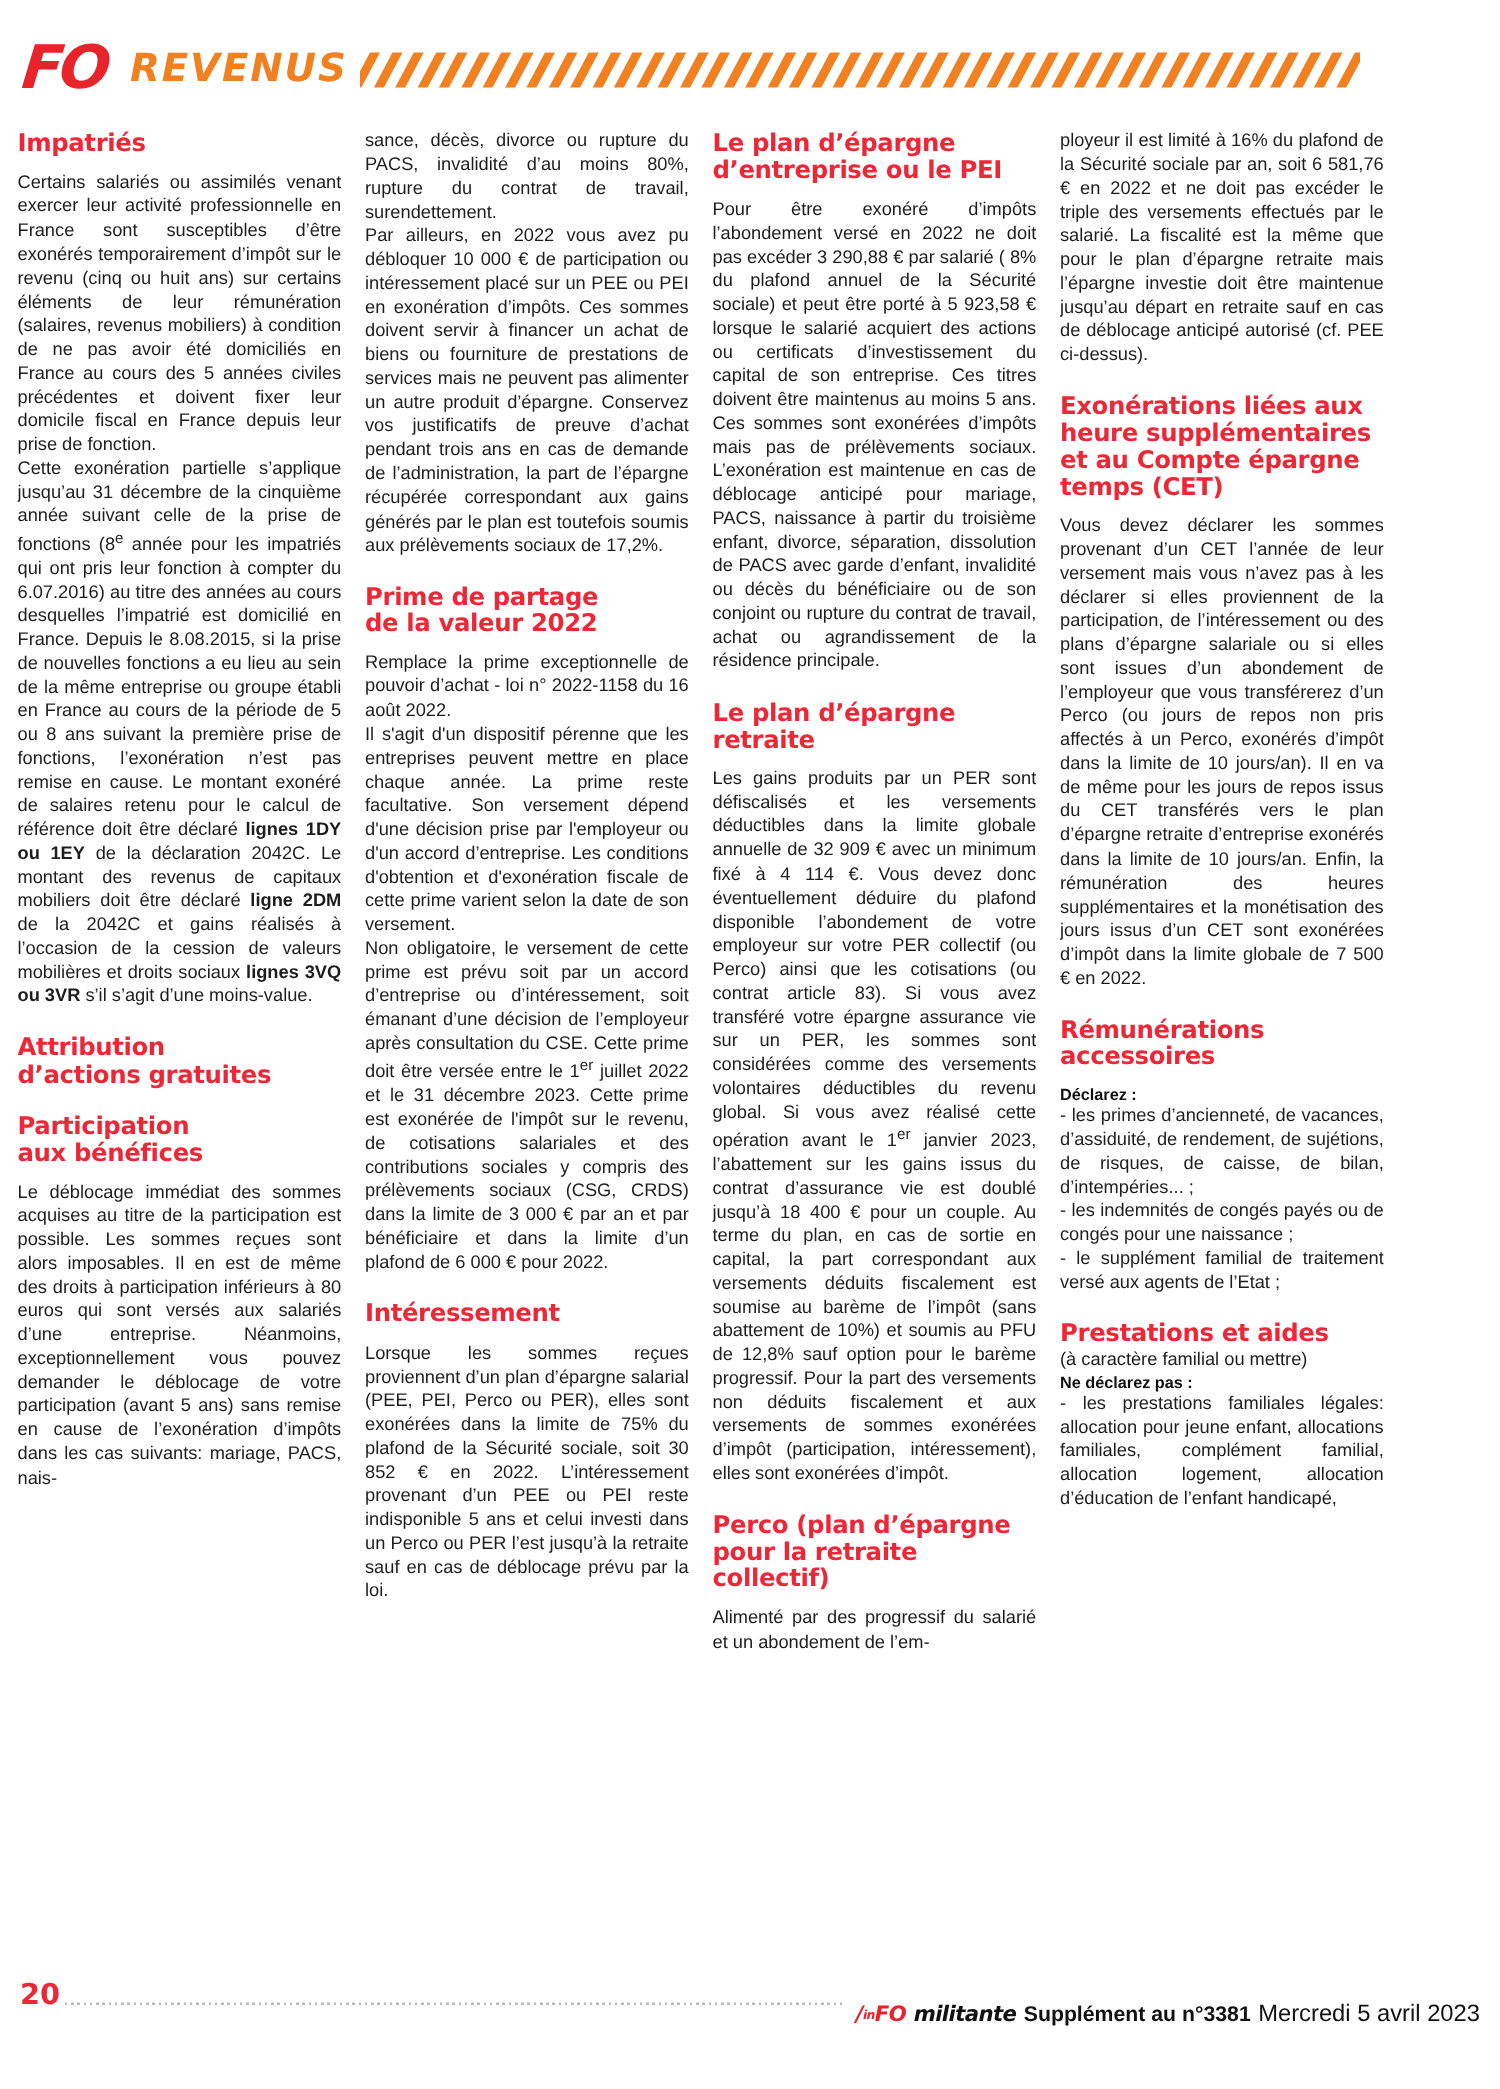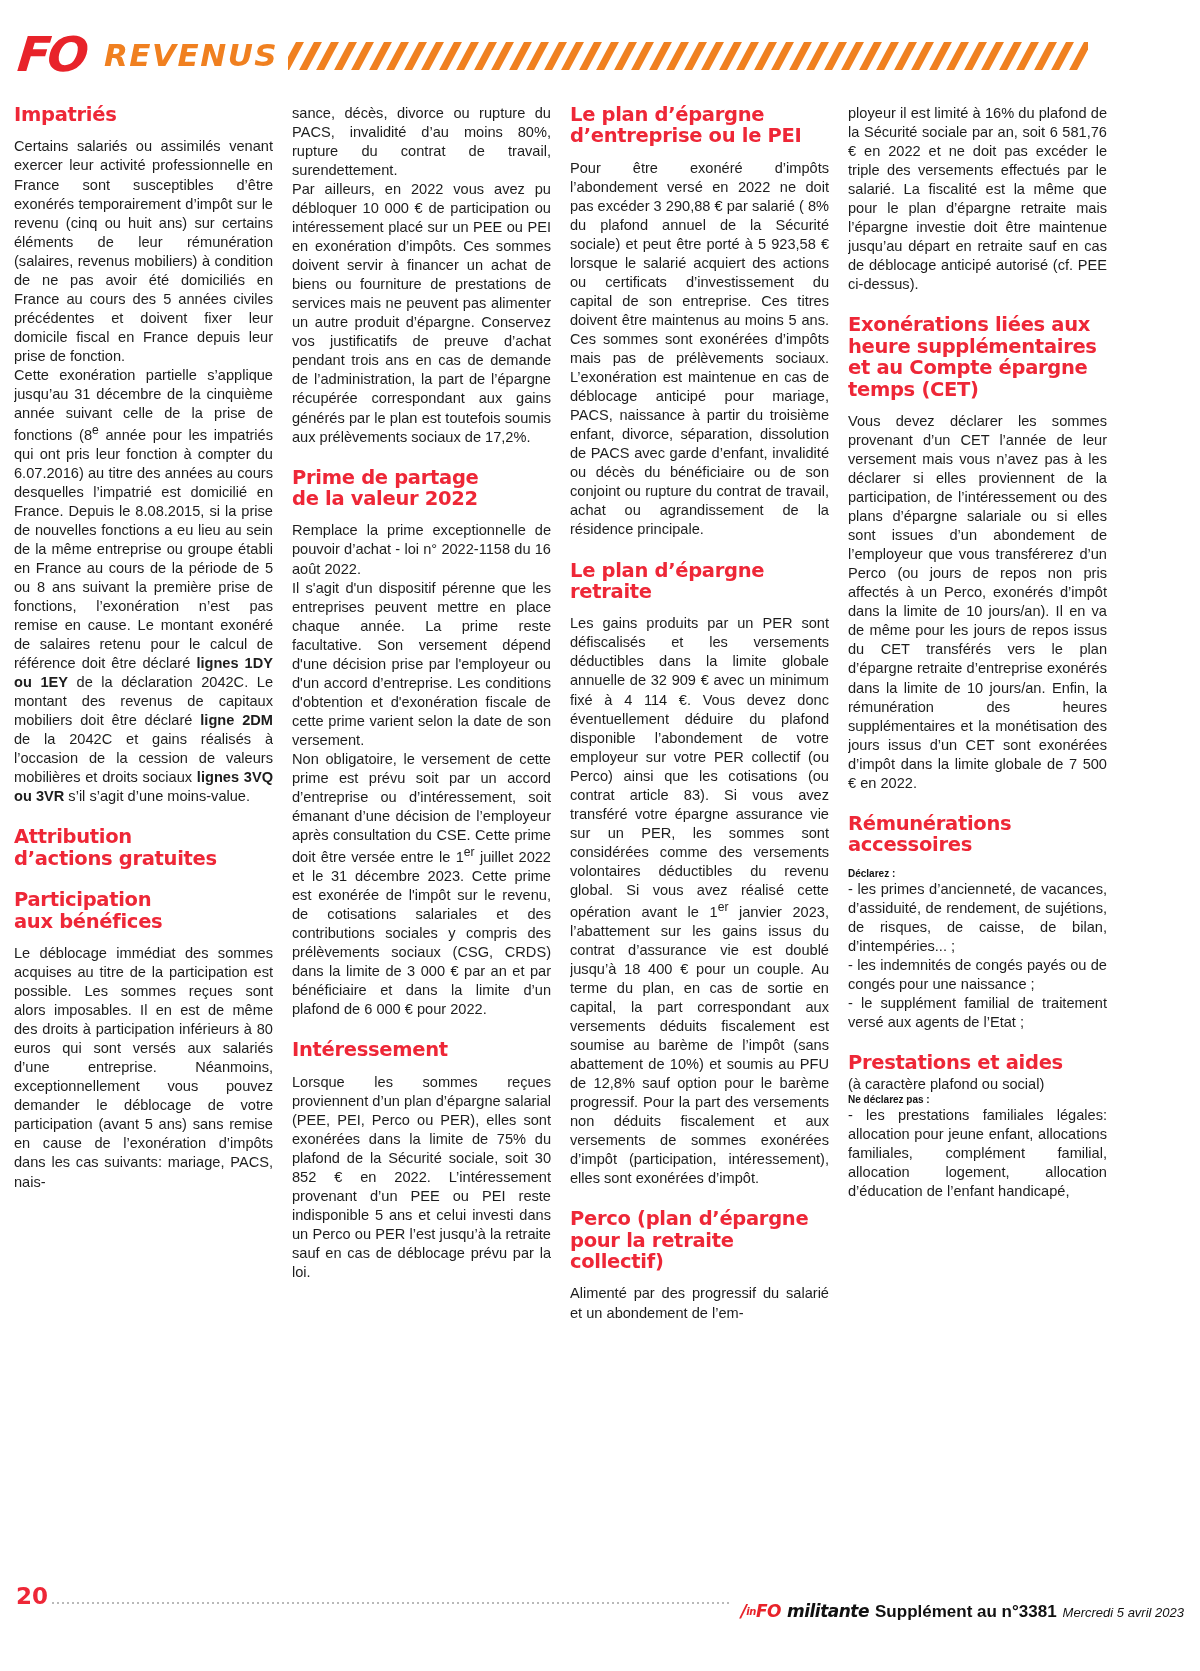--- a/index.html
+++ b/index.html
@@ -108,21 +108,21 @@
     margin: 0;
     text-align: justify;
     text-justify: inter-word;
     color: #1d1d1d;
     hyphens: manual;
   }
   p.body + p.body { margin-top: 0; }
   p.body b { font-weight: 700; }
   .lead {
     font-weight: 700;
-    font-size: 10px;
+    font-size: 13px;
     color: #111;
     margin: 0 0 1px 0;
     font-family: "Liberation Sans", sans-serif;
   }
   .subtitle-note {
     font-family: "Liberation Sans", sans-serif;
     font-size: 14.6px;
     line-height: 1.3;
     color: #1d1d1d;
     margin: -10px 0 0 0;
@@ -186,23 +186,22 @@
     letter-spacing: -0.5px;
   }
   .supp {
     font-family: "Liberation Sans", sans-serif;
     font-weight: 700;
     font-size: 17px;
     color: #111;
   }
   .date {
     font-family: "Liberation Sans", sans-serif;
-    font-size: 13px;
+    font-size: 19px;
     color: #111;
-    font-style: italic;
   }
 </style>
 </head>
 <body>
 
 <div class="page">
 
   <div class="masthead">
     <div class="fo-logo">FO</div>
     <div class="section-title">REVENUS</div>
@@ -286,21 +285,21 @@
       <div class="col">
         <p class="body">ployeur il est limité à 16% du plafond de la Sécurité sociale par an, soit 6 581,76 € en 2022 et ne doit pas excéder le triple des versements effectués par le salarié. La fiscalité est la même que pour le plan d’épargne retraite mais l’épargne investie doit être maintenue jusqu’au départ en retraite sauf en cas de déblocage anticipé autorisé (cf. PEE ci-dessus).</p>
         <h2 class="sec gap">Exonérations liées aux<br>heure supplémentaires<br>et au Compte épargne<br>temps (CET)</h2>
         <p class="body">Vous devez déclarer les sommes provenant d’un CET l’année de leur versement mais vous n’avez pas à les déclarer si elles proviennent de la participation, de l’intéressement ou des plans d’épargne salariale ou si elles sont issues d’un abondement de l’employeur que vous transférerez d’un Perco (ou jours de repos non pris affectés à un Perco, exonérés d’impôt dans la limite de 10 jours/an). Il en va de même pour les jours de repos issus du CET transférés vers le plan d’épargne retraite d’entreprise exonérés dans la limite de 10 jours/an. Enfin, la rémunération des heures supplémentaires et la monétisation des jours issus d’un CET sont exonérées d’impôt dans la limite globale de 7 500 € en 2022.</p>
         <h2 class="sec gap">Rémunérations<br>accessoires</h2>
         <div class="lead">Déclarez :</div>
         <p class="body">- les primes d’ancienneté, de vacances, d’assiduité, de rendement, de sujétions, de risques, de caisse, de bilan, d’intempéries... ;</p>
         <p class="body">- les indemnités de congés payés ou de congés pour une naissance ;</p>
         <p class="body">- le supplément familial de traitement versé aux agents de l’Etat ;</p>
         <h2 class="sec gap">Prestations et aides</h2>
-        <div class="subtitle-note">(à caractère plafond ou social)</div>
+        <div class="subtitle-note">(à caractère familial ou mettre)</div>
         <div class="lead">Ne déclarez pas :</div>
         <p class="body">- les prestations familiales légales: allocation pour jeune enfant, allocations familiales, complément familial, allocation logement, allocation d’éducation de l’enfant handicapé,</p>
       </div>
     </div>
 
   <div class="footer">
     <div class="page-num">20</div>
     <div class="dots"></div>
     <div class="footer-right">
       <span class="logo-info"><span class="slash">/</span><span class="small">in</span><span>FO</span></span>

